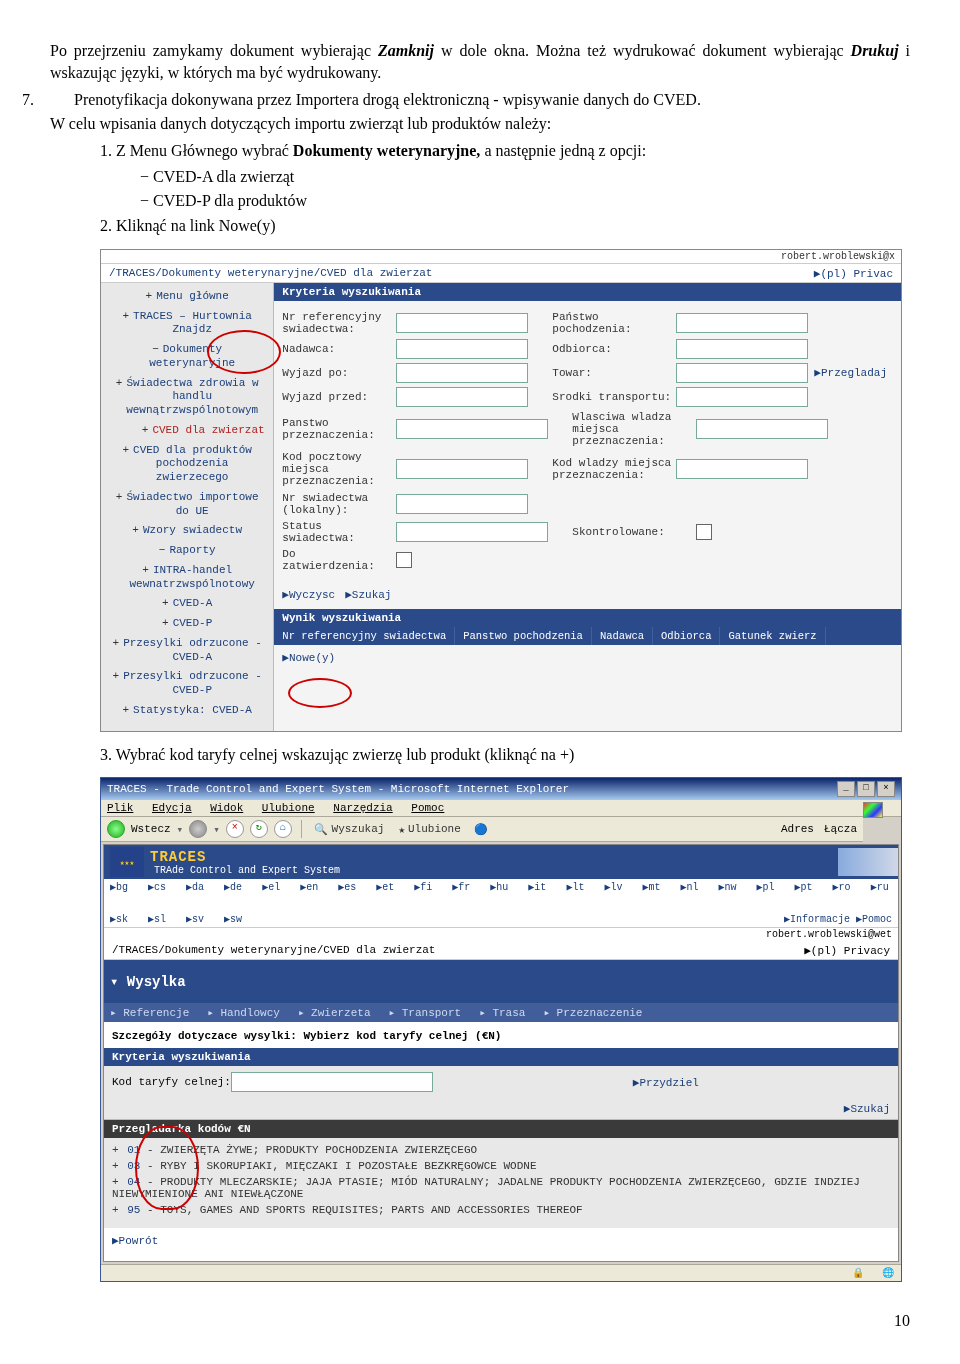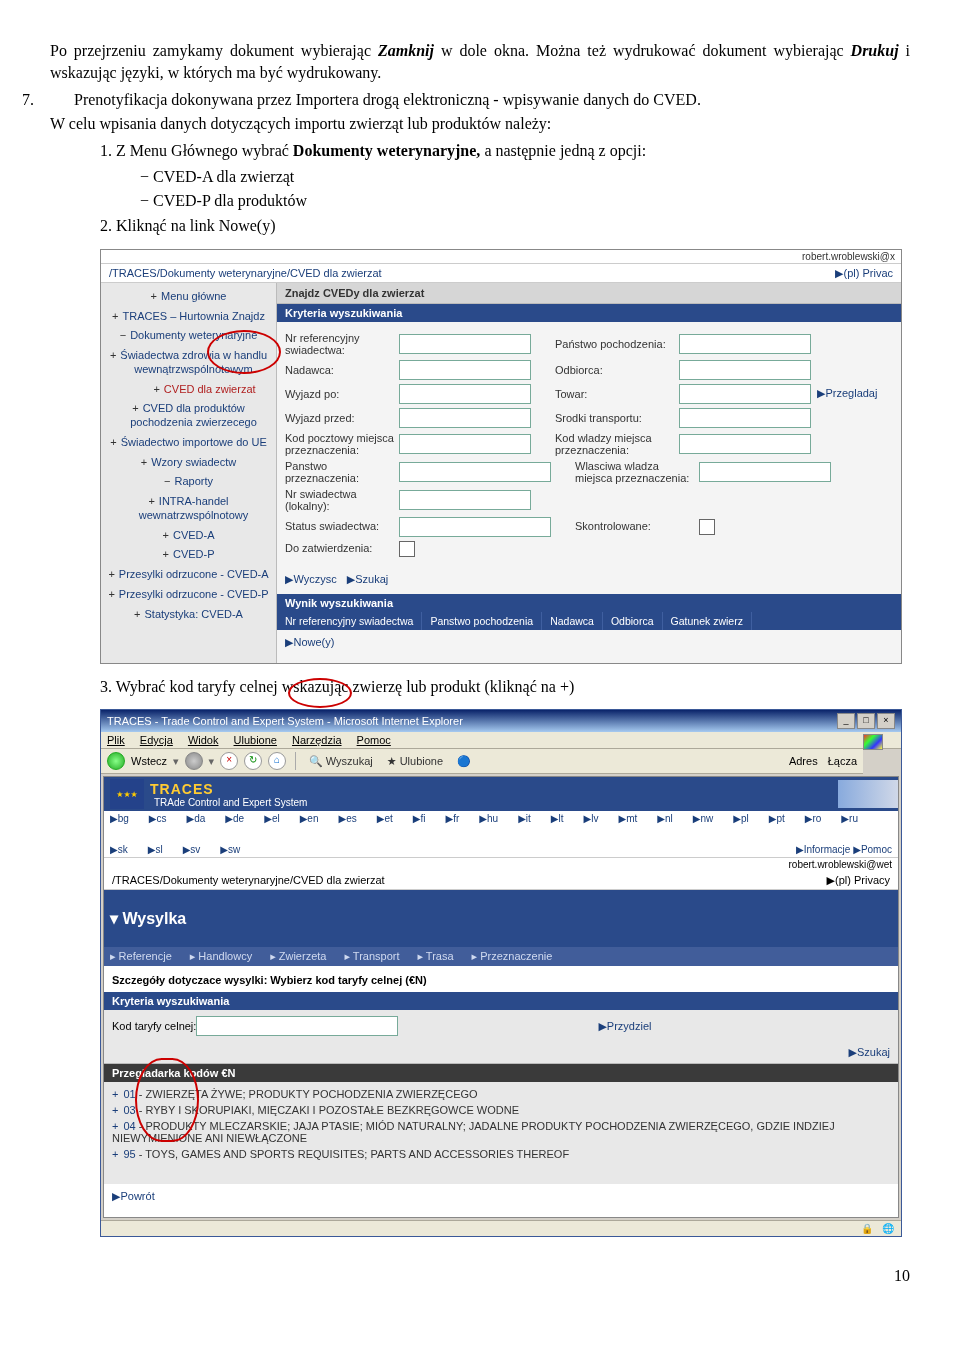--- a/index.html
+++ b/index.html
@@ -16,21 +16,21 @@
   .bold { font-weight: bold; }
   .numitem { margin: 2px 0 2px 28px; text-indent: -28px; line-height: 1.35; }
   .numlabel { display: inline-block; width: 24px; }
   ol.inner { margin: 4px 0 4px 50px; padding: 0; list-style: none; }
   ol.inner li { margin: 2px 0; text-indent: -22px; padding-left: 22px; line-height: 1.35; }
   .dash-list { margin: 2px 0 2px 90px; }
   .dash-list div { margin: 2px 0; line-height: 1.35; }
 
   
   .shot {
-    font-family: Liberation Sans, sans-serif;
+    font-family: Liberation Mono, monospace;
   }
   .shot1 {
     margin: 12px 0 12px 50px;
     width: 800px;
     border: 1px solid #888;
     background: #efefef;
     font-size: 11px;
     color: #333;
   }
   .top-user { text-align: right; padding: 1px 6px; font-size: 10px; color: #333; background: #fff; border-bottom:1px solid #ccc; }
@@ -88,32 +88,32 @@
   .banner { background:#2a4a8a; color:#fff; padding:0; display:flex; align-items:center; height:34px; }
   .banner .eu { width:34px; height:30px; background:#24428a; margin:2px 6px; display:flex; align-items:center; justify-content:center; color:#ffcc00; font-size:8px; }
   .banner .txt1 { font-weight:bold; font-size:14px; letter-spacing:1px; color:#ffcc33; }
   .banner .txt2 { font-size:10px; color:#fff; margin-left:4px; }
   .bannerend { margin-left:auto; width:60px; height:28px; background:linear-gradient(90deg,#88aadd,#d0d8e8); }
   .langbar { background:#fff; padding:2px 6px; font-size:10px; color:#1a3e7a; display:flex; gap:20px; flex-wrap:wrap; border-bottom:1px solid #ccc; }
   .langbar span { }
   .langbar .right { margin-left:auto; }
   .userline { text-align:right; padding:1px 6px; font-size:10px; background:#fff; }
   .crumb2 { padding:3px 8px; background:#fff; border-bottom:1px solid #ccc; font-size:11px; }
-  .tabs { background:#2a4a8a; padding:19px 6px; color:#c7d5f0; font-size:16px; }
+  .tabs { background:#2a4a8a; padding:13px 6px; color:#c7d5f0; font-size:14px; }
   .tabs span { margin-right:18px; }
   .tab-active { color:#fff; font-weight:bold; }
   .tabsrow2 { background:#415d9a; padding:3px 6px; color:#d0daf0; font-size:11px; display:flex; gap:18px; flex-wrap:wrap; }
   .sub-title { padding:8px 8px 6px 8px; font-weight:bold; background:#fff; }
   .bluehdr2 { background:#2a4a8a; color:#fff; padding:3px 8px; font-size:11px; font-weight:bold; }
   .kod-row { background:#e8e8e8; padding:6px 8px; display:flex; align-items:center; gap:0; }
   .kod-row .kin { width:200px; height:18px; border:1px solid #7a9; background:#fff; }
   .kod-row .przy { margin-left:200px; }
   .szukaj-row { background:#e8e8e8; text-align:right; padding:4px 8px; border-bottom:1px solid #bbb; }
   .darkhdr { background:#3a3a3a; color:#fff; padding:3px 8px; font-weight:bold; font-size:11px; }
-  .cn-list { background:#e8e8e8; padding:4px 8px 22px 8px; }
+  .cn-list { background:#e8e8e8; padding:4px 8px 10px 8px; }
   .cn-item { padding:2px 0; color:#333; }
   .cn-item .plus { color:#1a3e7a; margin-right:2px; }
   .cn-item .code { color:#1a3e7a; }
   .powrot { padding:6px 8px 14px 8px; color:#1a3e7a; background:#fff; }
   .statusbar { background:#ece9d8; border-top:1px solid #aca899; padding:2px 6px; display:flex; justify-content:space-between; font-size:10px; }
   .red-oval2 { position:absolute; border:2px solid #c00; border-radius:50% / 60%; width:60px; height:80px; left:34px; top:348px; pointer-events:none; }
 
   .page-num { text-align: right; margin-top: 30px; font-family:"Times New Roman",serif; font-size:16px; }
 </style>
 </head>
@@ -164,21 +164,20 @@
       <div class="sidebar-item"><span class="plus">+</span><span>Wzory swiadectw</span></div>
       <div class="sidebar-item"><span class="plus">−</span><span>Raporty</span></div>
       <div class="sidebar-item"><span class="plus">+</span><span>INTRA-handel wewnatrzwspólnotowy</span></div>
       <div class="sidebar-item"><span class="plus">+</span><span>CVED-A</span></div>
       <div class="sidebar-item"><span class="plus">+</span><span>CVED-P</span></div>
       <div class="sidebar-item"><span class="plus">+</span><span>Przesylki odrzucone - CVED-A</span></div>
       <div class="sidebar-item"><span class="plus">+</span><span>Przesylki odrzucone - CVED-P</span></div>
       <div class="sidebar-item"><span class="plus">+</span><span>Statystyka: CVED-A</span></div>
     </div>
     <div class="main1">
-      <div class="section-title">Znajdz CVEDy dla zwierzat</div>
       <div class="bluehdr">Kryteria wyszukiwania</div>
       <div class="formgrid">
         <div class="frow">
           <div class="fcell">
               <div class="flabel">Nr referencyjny swiadectwa:</div>
               <div class="finput"></div>
             </div>
           <div class="fcell">
               <div class="flabel2">Państwo pochodzenia:</div>
               <div class="finput"></div>
@@ -210,35 +209,35 @@
               <div class="flabel">Wyjazd przed:</div>
               <div class="finput"></div>
             </div>
           <div class="fcell">
               <div class="flabel2">Srodki transportu:</div>
               <div class="finput"></div>
             </div>
         </div>
         <div class="frow">
           <div class="fcell">
-              <div class="flabel">Kod pocztowy miejsca przeznaczenia:</div>
-              <div class="finput"></div>
-            </div>
-          <div class="fcell">
-              <div class="flabel2">Kod wladzy miejsca przeznaczenia:</div>
-              <div class="finput"></div>
-            </div>
-        </div>
-        <div class="frow">
-          <div class="fcell">
               <div class="flabel">Panstwo przeznaczenia:</div>
               <div class="finput" style="width:150px"></div>
             </div>
           <div class="fcell">
               <div class="flabel2">Wlasciwa wladza miejsca przeznaczenia:</div>
+              <div class="finput"></div>
+            </div>
+        </div>
+        <div class="frow">
+          <div class="fcell">
+              <div class="flabel">Kod pocztowy miejsca przeznaczenia:</div>
+              <div class="finput"></div>
+            </div>
+          <div class="fcell">
+              <div class="flabel2">Kod wladzy miejsca przeznaczenia:</div>
               <div class="finput"></div>
             </div>
         </div>
         <div class="frow">
           <div class="fcell">
               <div class="flabel">Nr swiadectwa (lokalny):</div>
               <div class="finput"></div>
             </div>
         </div>
         <div class="frow">

